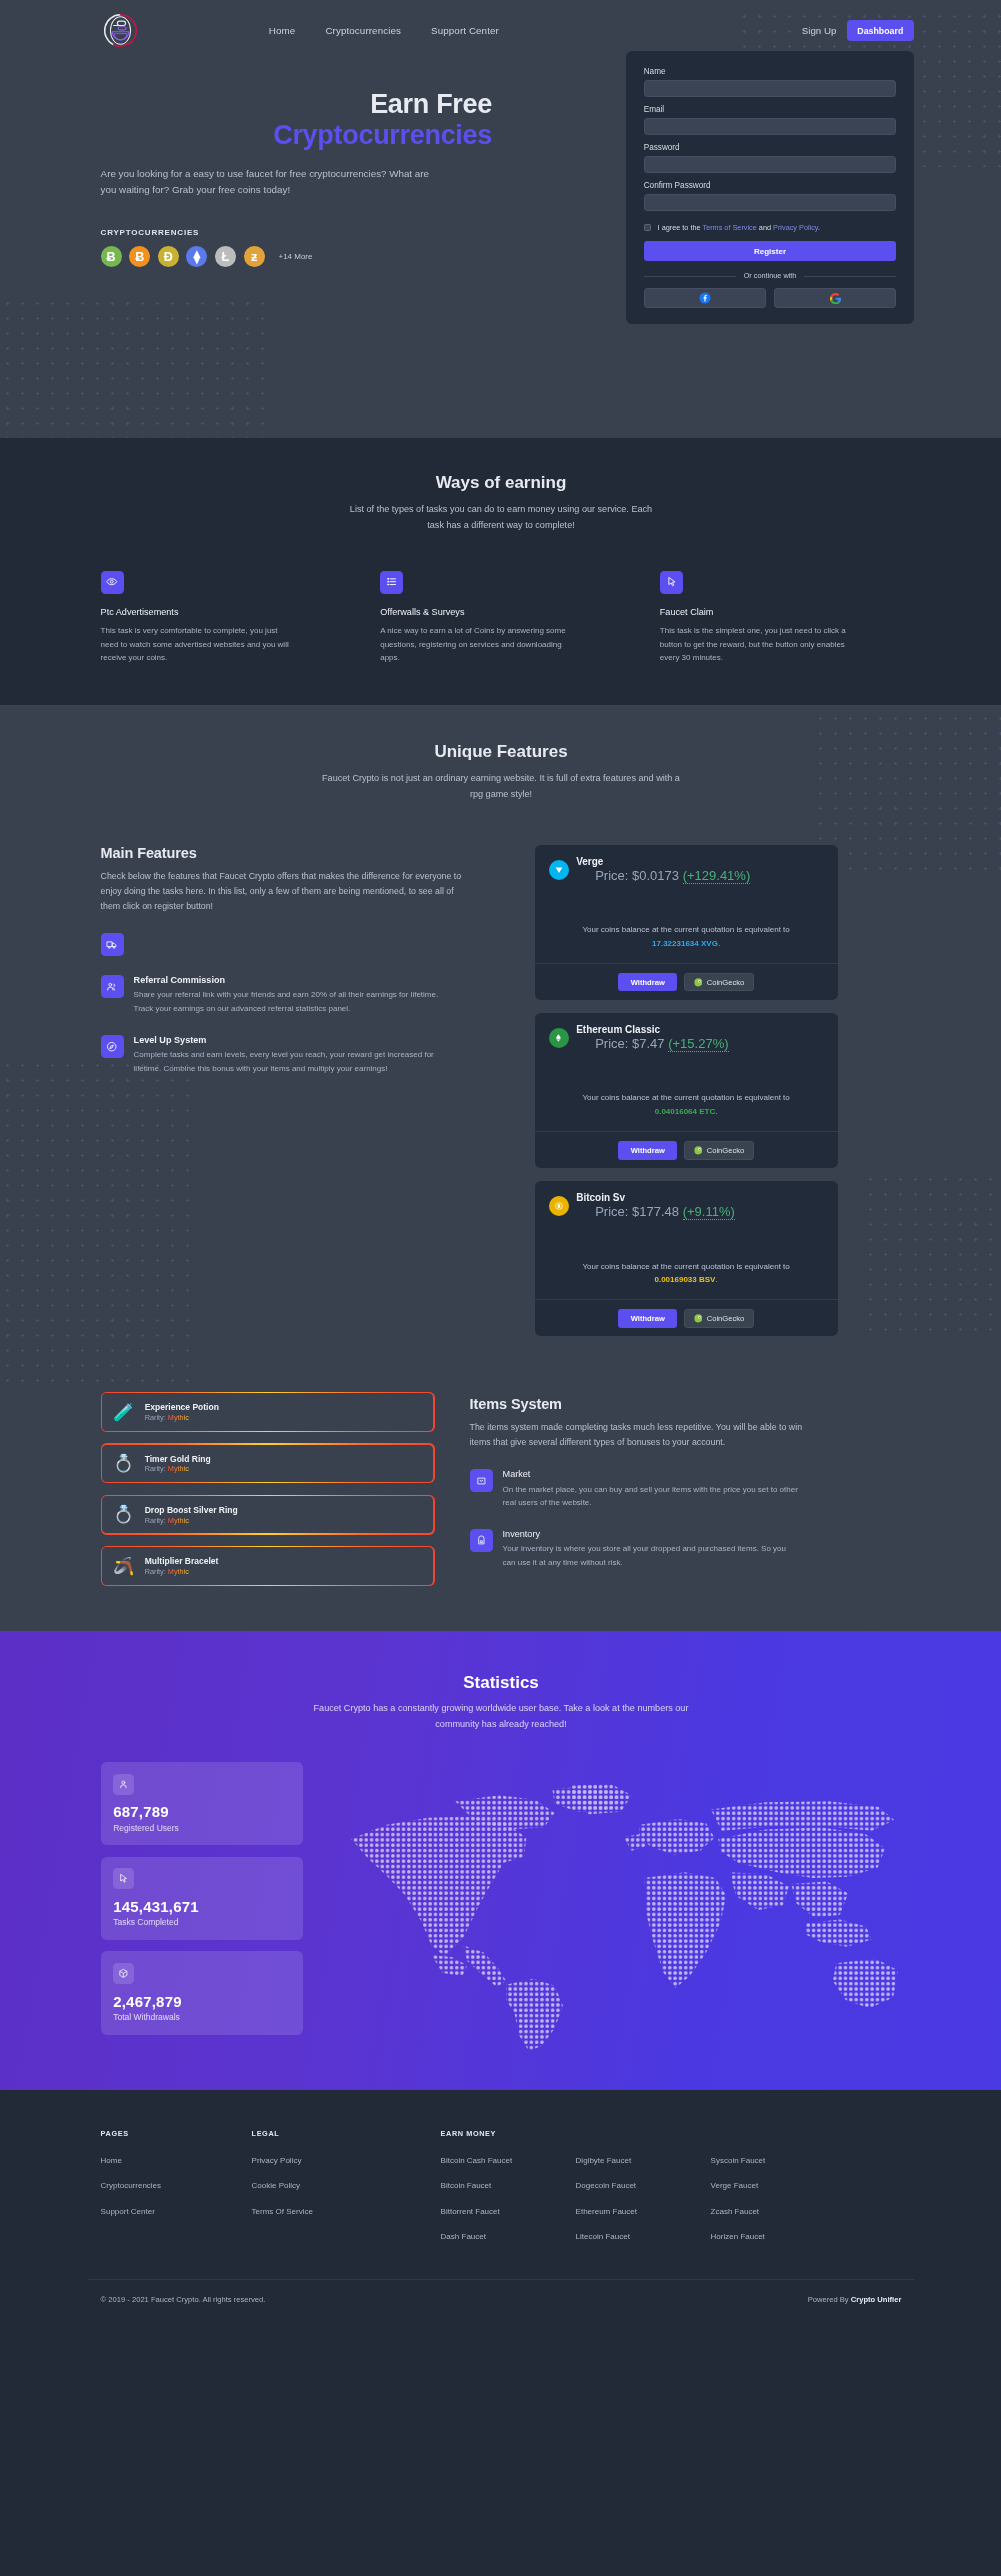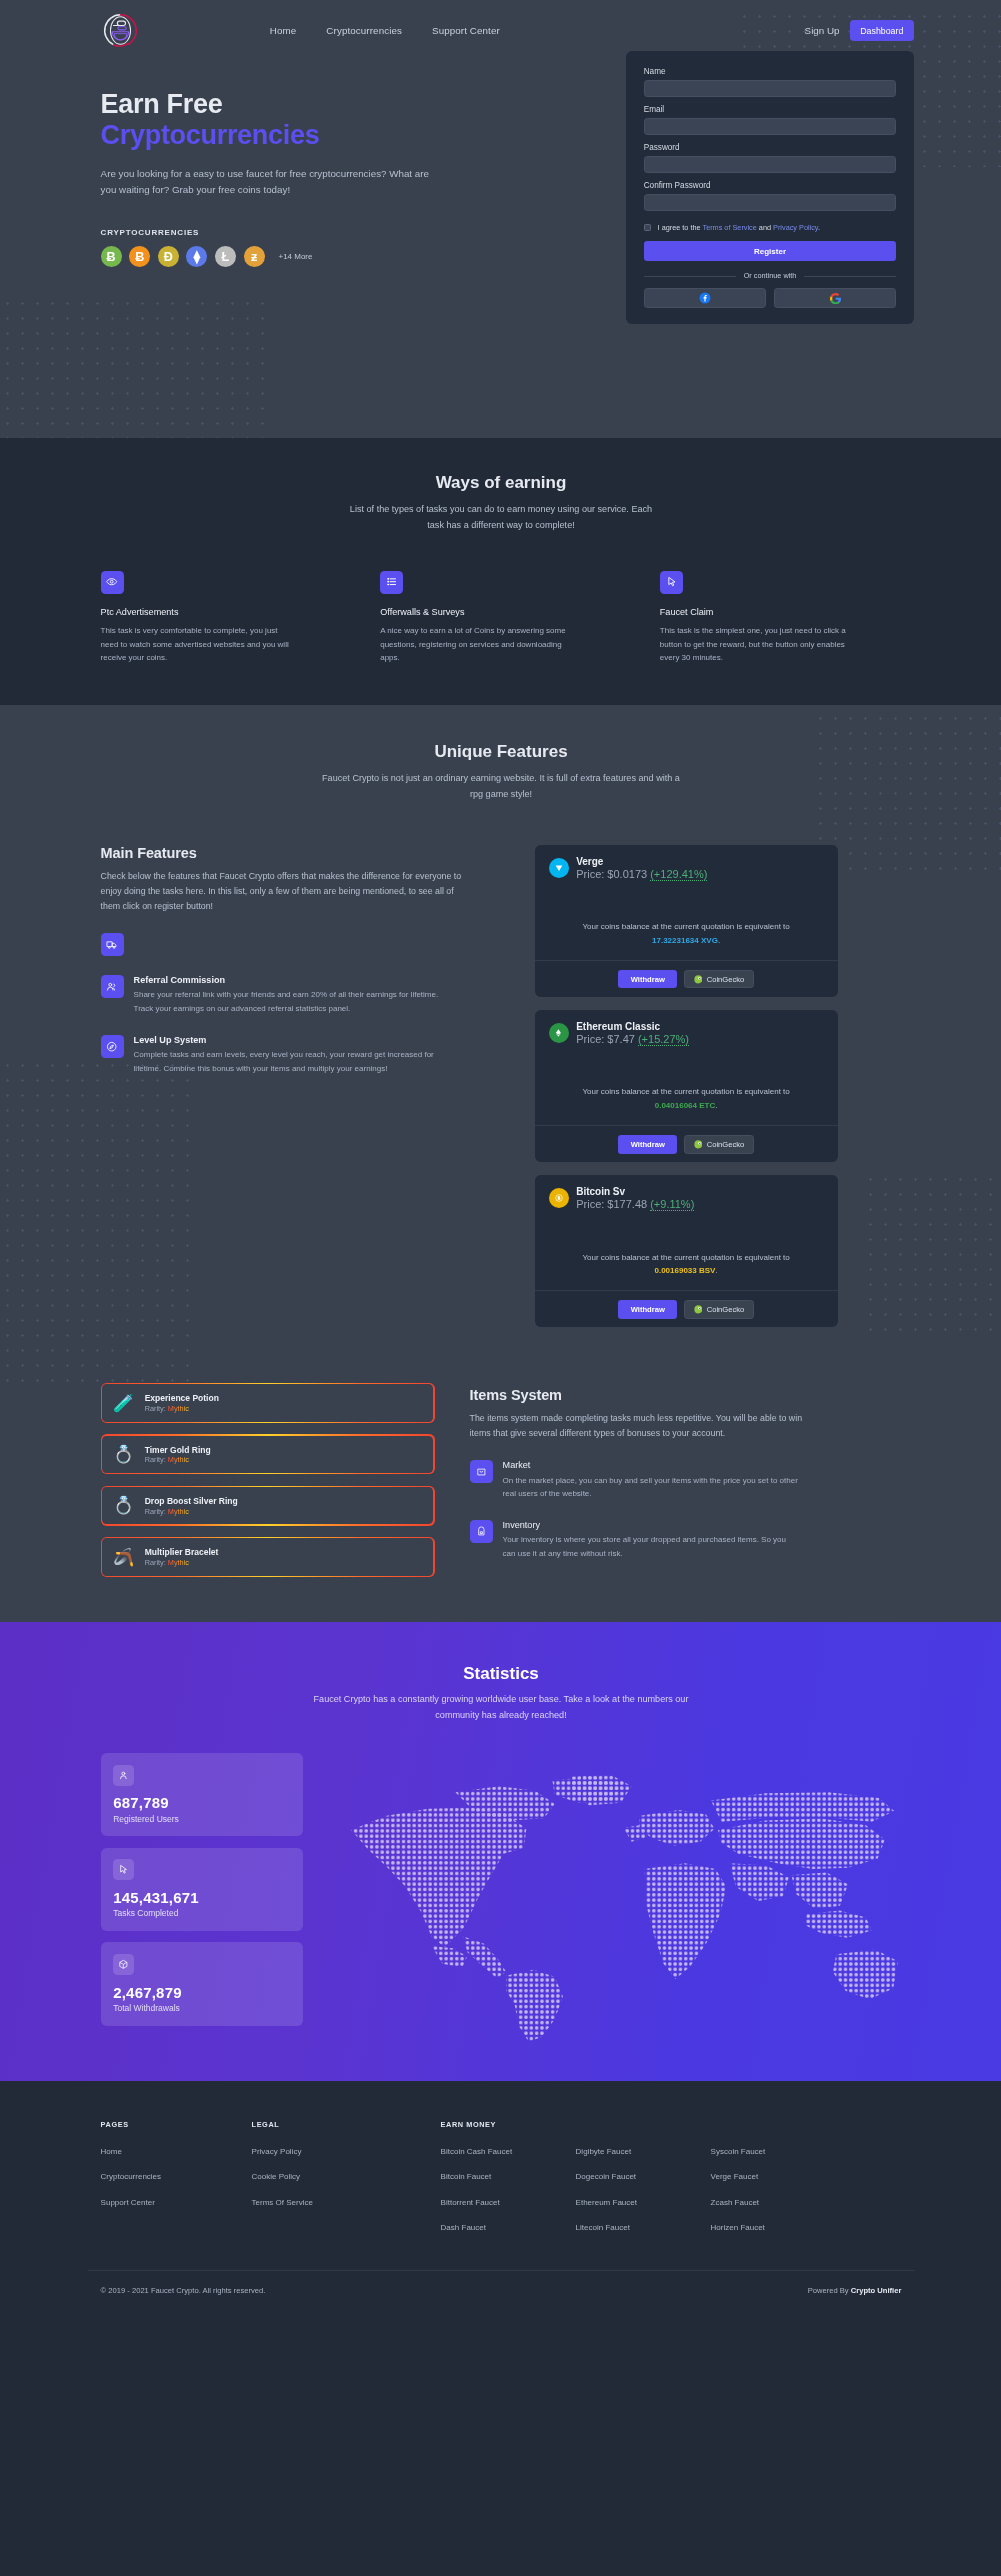--- a/index.html
+++ b/index.html
@@ -47,29 +47,29 @@
     margin-left:auto;
     margin-right:auto;
     padding-right:38px;
   }
   .nav-links a {
     color:#c9d1de; font-size:9.8px; text-decoration:none; letter-spacing:0.1px;
   }
   .nav-right { display:flex; align-items:center; gap:3.8px; margin-left:auto; padding-right:0; }
   .signup-link { color:#c9d1de; font-size:9.8px; text-decoration:none; padding:5px 6.3px; }
   .dash-btn {
-    background:#5b4ff0; color:#fff; font-size:8.8px; font-weight:normal;
+    background:#5b4ff0; color:#fff; font-size:8.8px; font-weight:bold;
     border:none; border-radius:3.8px; padding:5.7px 10.7px; cursor:pointer;
     font-family:"Liberation Sans", sans-serif;
   }
 
   .hero-body { display:flex; position:relative; padding-top:28px; }
   .hero-left { width:404px; padding-left:12.6px; }
   h1.hero-title {
-    font-size:27px; line-height:1.16; font-weight:bold; letter-spacing:-0.3px;
+    font-size:27px; line-height:1.16; font-weight:bold; letter-spacing:-0.3px;text-align:right;
   }
   h1.hero-title .accent { color:#5b4ff0; display:block; }
   p.hero-sub {
     margin-top:14px; font-size:9.8px; line-height:1.72; color:#b7c0cf;
     max-width:344px;
   }
   .crypt-label {
     margin-top:29px; font-size:8px; font-weight:bold; letter-spacing:0.8px; color:#dfe4ec;
   }
   .coin-row { display:flex; align-items:center; gap:7.6px; margin-top:8.8px; }
@@ -139,21 +139,21 @@
   .feat-item { display:flex; gap:10px; margin-top:19px; }
   .feat-txt h4 { font-size:9.1px; font-weight:bold; color:#eef1f6; }
   .feat-txt p { margin-top:3.2px; font-size:8px; line-height:1.72; color:#a9b3c3; max-width:322px; }
 
   
   .quote-col { width:303px; }
   .q-card { background:#222b3a; border-radius:5.7px; margin-bottom:12.6px; }
   .q-head { display:flex; align-items:center; gap:7.6px; padding:11.4px 14px 6.3px; }
   .q-coin { width:20px; height:20px; border-radius:50%; flex:none; display:flex; align-items:center; justify-content:center; }
   .q-name { font-size:10px; font-weight:bold; color:#eef1f6; line-height:1.15; }
-  .q-price { font-size:11px; color:#9aa5b5; margin-top:0.6px; }
+  .q-price { font-size:13px; color:#9aa5b5; margin-top:0.6px;margin-left:19px; }
   .q-price .pct { color:#4caf77; border-bottom:0.6px dotted #4caf77; }
   .q-body { padding:3.8px 16.4px 12.6px; text-align:center; font-size:8px; color:#b7c0cf; line-height:1.7;margin-top:30px; }
   .q-amt { font-weight:bold; }
   .q-foot { border-top:0.6px solid #313b4c; padding:8.8px 0; display:flex; justify-content:center; gap:6.3px; }
   .wd-btn { background:#5b4ff0; color:#fff; border:none; border-radius:3.2px; padding:4.4px 12.6px; font-size:7.6px; font-weight:bold; cursor:pointer; font-family:"Liberation Sans", sans-serif; }
   .cg-btn { background:#39424f; border:0.6px solid #444e5e; color:#dbe1ea; border-radius:3.2px; padding:3.8px 8.8px; font-size:7.6px; display:flex; align-items:center; gap:4.4px; cursor:pointer; }
 
   
   .items-wrap { display:flex; gap:35px; margin-top:43px; padding:0 12.6px; position:relative; }
   .items-left { width:334px; }

